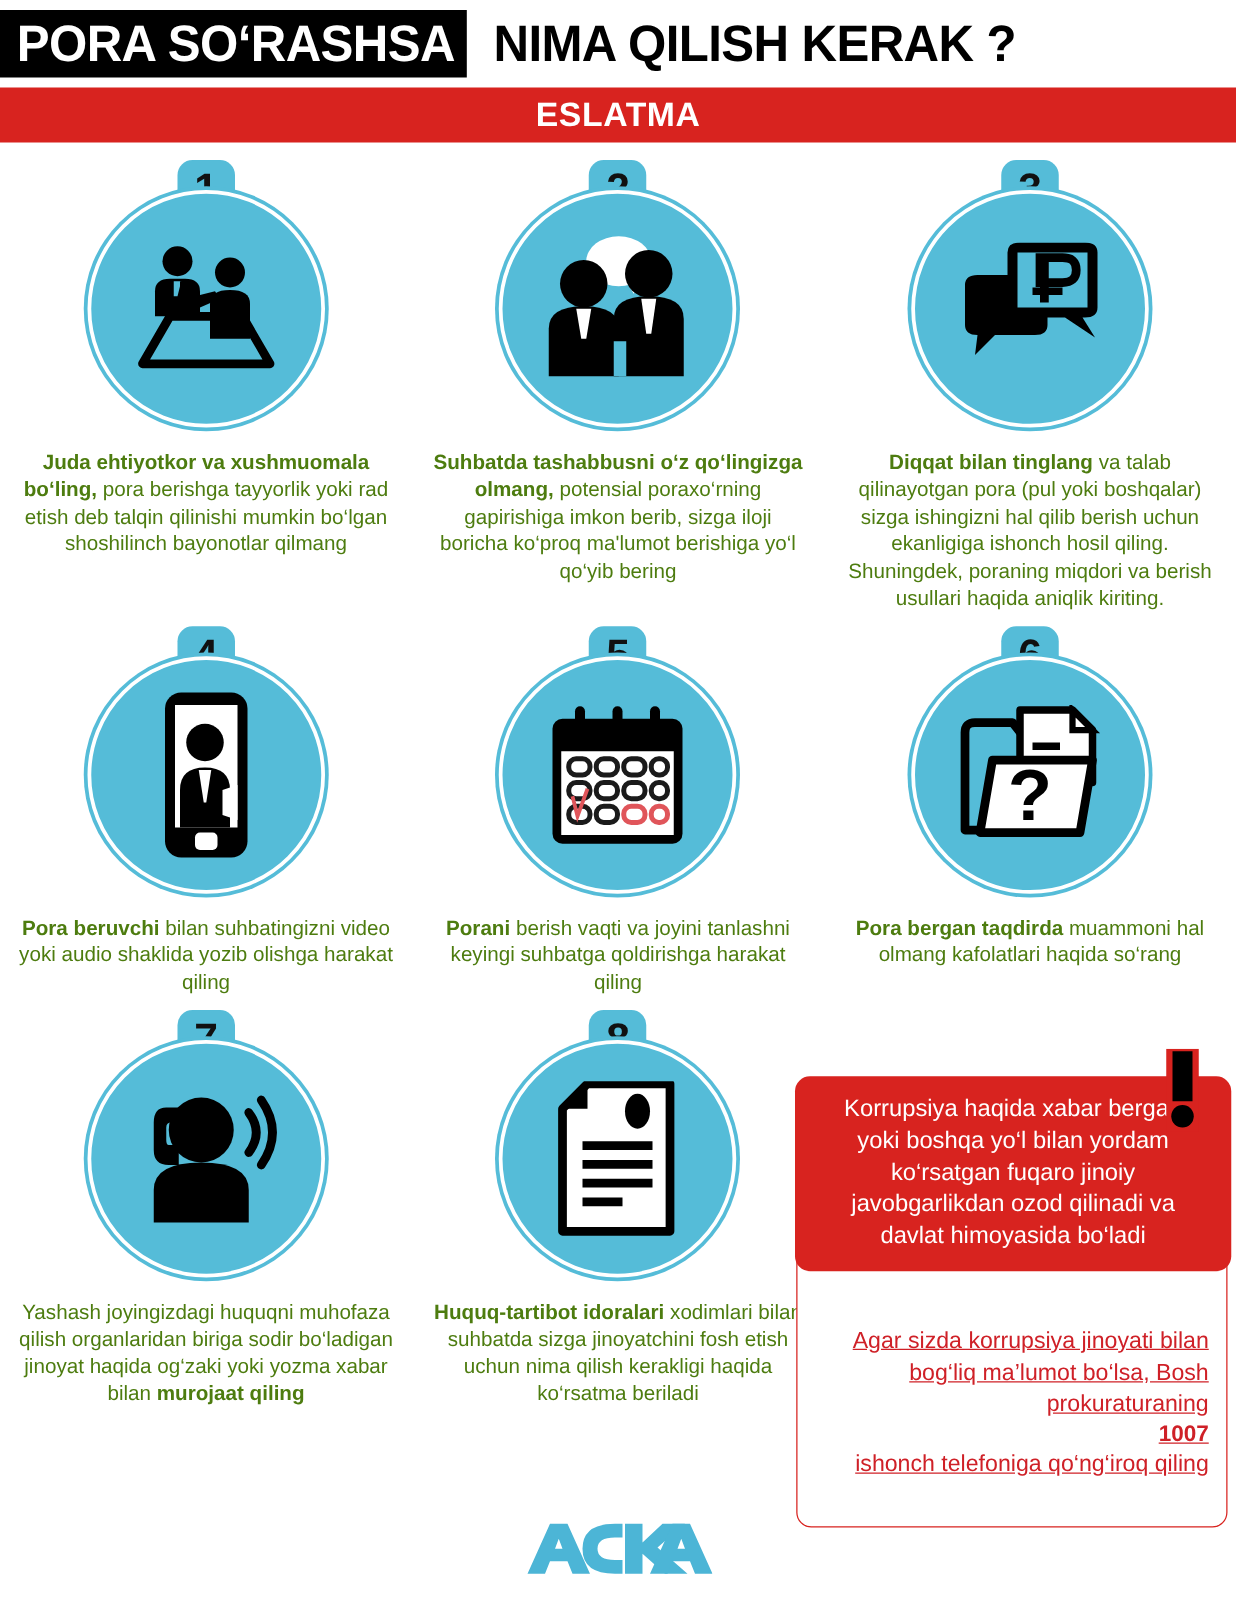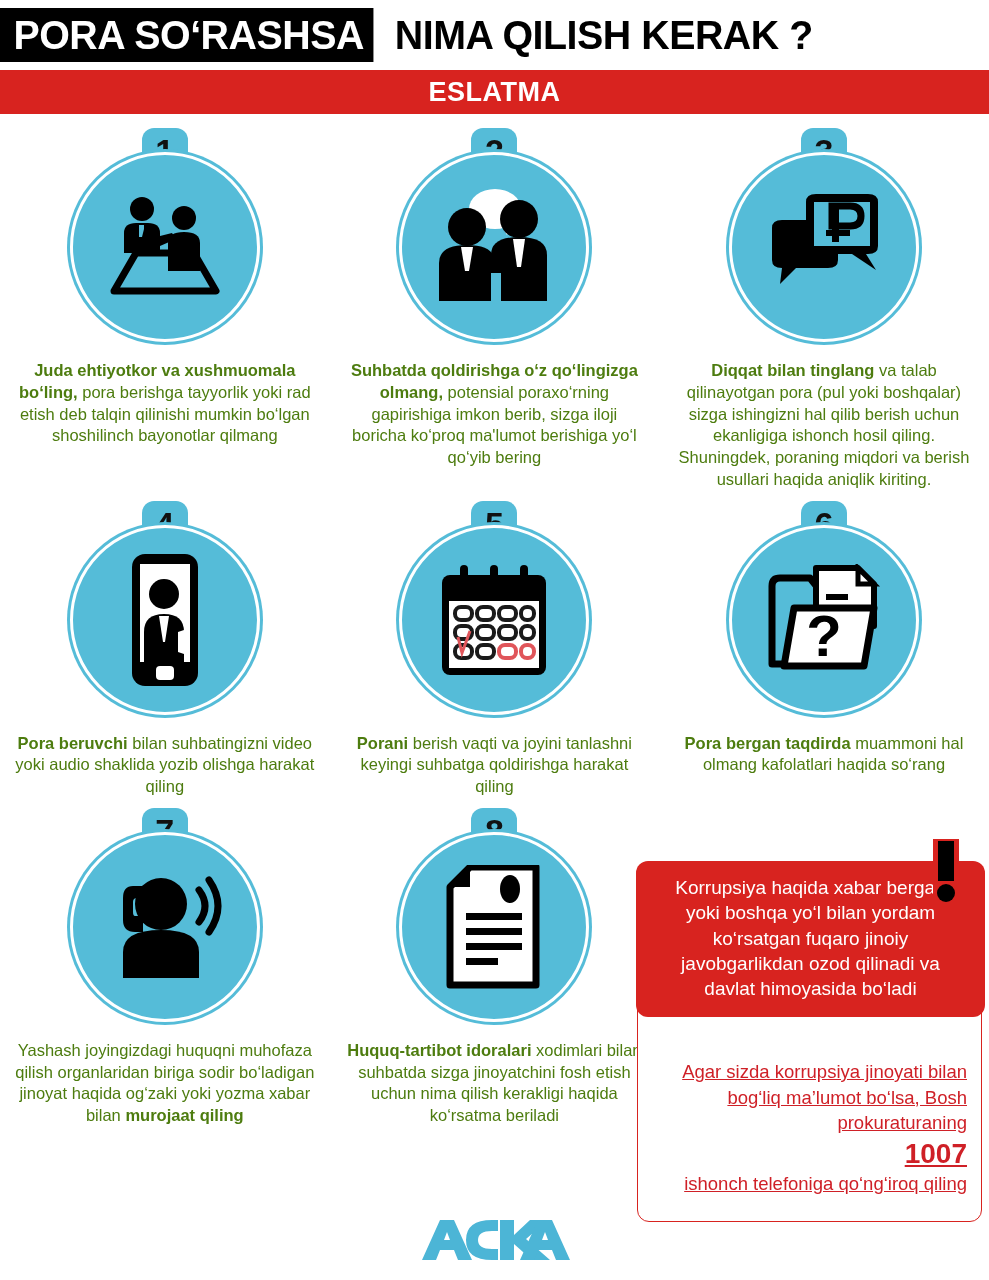--- a/index.html
+++ b/index.html
@@ -158,21 +158,21 @@
     width: 345px;
     text-align: right;
     color: #cf2027;
     font-size: 18.5px;
     line-height: 1.38;
     padding: 0 16px;
     text-decoration: underline;
   }
   .hotline {
     font-weight: bold;
-    font-size: 28px;
+    font-size: 18px;
     line-height: 1.25;
     color: #cf2027;
     display: block;
   }
   .excl {
     position: absolute;
     right: 18px;
     top: -24px;
     width: 34px;
     height: 66px;
@@ -244,21 +244,21 @@
                 <circle cx="88" cy="32" r="19" fill="#000"></circle>
                 <path d="M60 114 L60 68 Q60 50 88 50 Q116 50 116 68 L116 114 Z" fill="#000"></path>
                 <path d="M82 52 L94 52 L90 80 L86 80 Z" fill="#fff"></path>
                 <path d="M52 70 L76 62 L80 72 L56 82 Z" fill="#000"></path>
                 <rect x="60" y="86" width="10" height="28" fill="#55bcd8"></rect>
               </svg>
             </span>
           </div>
         </div>
         <div class="caption">
-          <b>Suhbatda qoldirishga o‘z qo‘lingizga olmang,</b><span> potensial poraxo‘rning gapirishiga imkon berib, sizga iloji boricha ko‘proq ma'lumot berishiga yo‘l qo‘yib bering</span>
+          <b>Suhbatda tashabbusni o‘z qo‘lingizga olmang,</b><span> potensial poraxo‘rning gapirishiga imkon berib, sizga iloji boricha ko‘proq ma'lumot berishiga yo‘l qo‘yib bering</span>
         </div>
       </div>
 
       <div class="cell">
         <div class="badge-wrap">
           <div class="num-tab">
             <span>3</span>
           </div>
           <div class="circle">
             <span>

